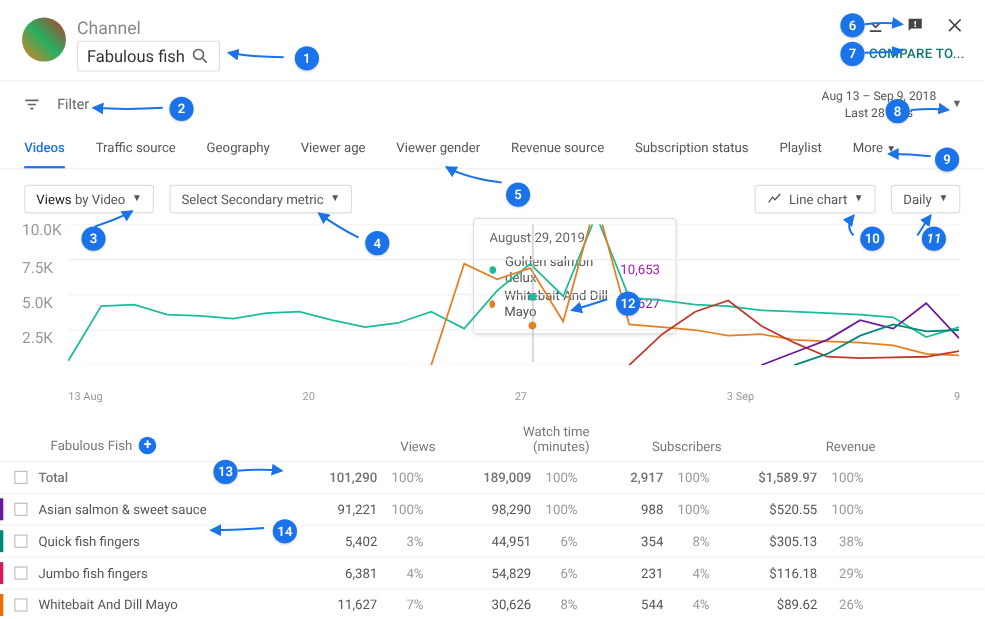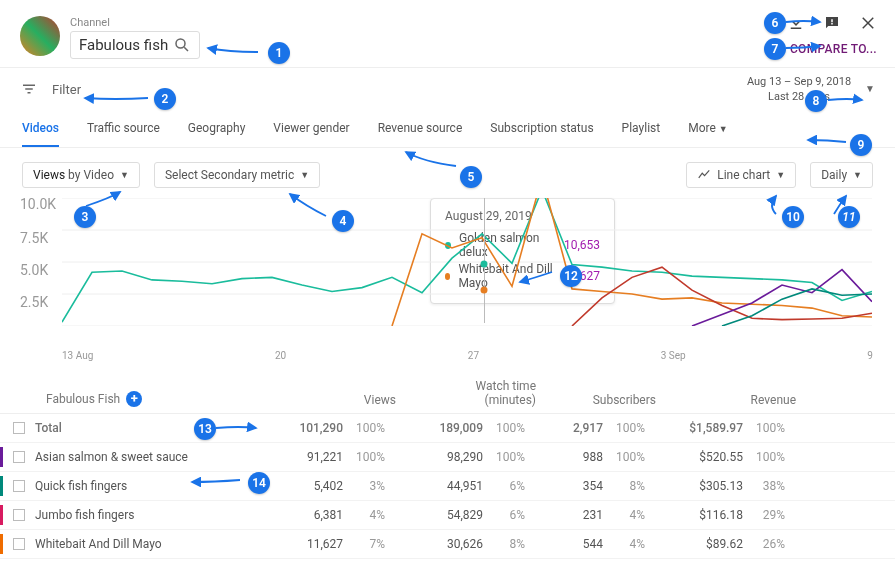--- a/index.html
+++ b/index.html
@@ -1,24 +1,24 @@
 <!DOCTYPE html>
 <html><head>
 <meta charset="utf-8">
 <style>
 * { margin:0; padding:0; box-sizing:border-box; }
 body { width:895px; height:563px; font-family:Roboto,Arial,sans-serif; font-size:13px; color:#333; background:#fff; overflow:hidden; position:relative; }
 .header { display:flex; align-items:flex-start; padding:16px 20px 8px; }
 .avatar { width:40px; height:40px; border-radius:50%; background:linear-gradient(45deg,#e67e22,#27ae60,#c0392b); margin-right:10px; }
 .chan { flex:1; }
-.chan-label { font-size:11px; color:#888; margin-bottom:2px; }
+.chan-label { font-size:16px; color:#888; margin-bottom:2px; }
 .chan-input { display:flex; align-items:center; border:1px solid #ddd; border-radius:3px; padding:4px 8px; width:130px; background:#fff; }
 .chan-input span { font-size:15px; color:#333; flex:1; }
 .header-icons { display:flex; gap:18px; align-items:center; position:absolute; right:18px; top:14px; }
-.compare { color:#701a75; font-size:12px; font-weight:500; letter-spacing:0.3px; position:absolute; right:18px; top:42px; }
+.compare { color:#0f766e; font-size:12px; font-weight:500; letter-spacing:0.3px; position:absolute; right:18px; top:42px; }
 .filter-row { display:flex; align-items:center; padding:6px 20px; border-top:1px solid #eee; }
 .filter-row .f-icon { margin-right:14px; color:#555; }
 .filter-label { color:#666; font-size:13px; }
 .daterange { margin-left:auto; text-align:center; font-size:11px; color:#555; line-height:1.4; display:flex; align-items:center; gap:14px; }
 .tabs { display:flex; gap:28px; padding:0 22px; border-bottom:1px solid #eee; font-size:12px; color:#555; }
 .tab { padding:10px 0; cursor:pointer; }
 .tab.active { color:#1a73e8; border-bottom:2px solid #1a73e8; font-weight:500; }
 .controls { display:flex; gap:14px; padding:14px 22px 6px; align-items:center; }
 .dd { border:1px solid #ddd; border-radius:3px; padding:5px 10px; font-size:12px; color:#555; display:flex; align-items:center; gap:6px; }
 .dd .b { color:#222; }
@@ -92,20 +92,21 @@
       <div>Last 28 days</div>
     </div>
     <span style="font-size:10px;color:#666">▼</span>
   </div>
 </div>
 
 <div class="tabs" id="tabs">
     <div class="tab active">Videos</div>
     <div class="tab">Traffic source</div>
     <div class="tab">Geography</div>
+    <div class="tab">Viewer age</div>
     <div class="tab">Viewer gender</div>
     <div class="tab">Revenue source</div>
     <div class="tab">Subscription status</div>
     <div class="tab">Playlist</div>
     <div class="tab">More <span style="font-size:9px">▼</span></div>
   </div>
 
 <div class="controls">
   <div class="dd">
     <span><span class="b">Views</span><span> by Video</span></span>

